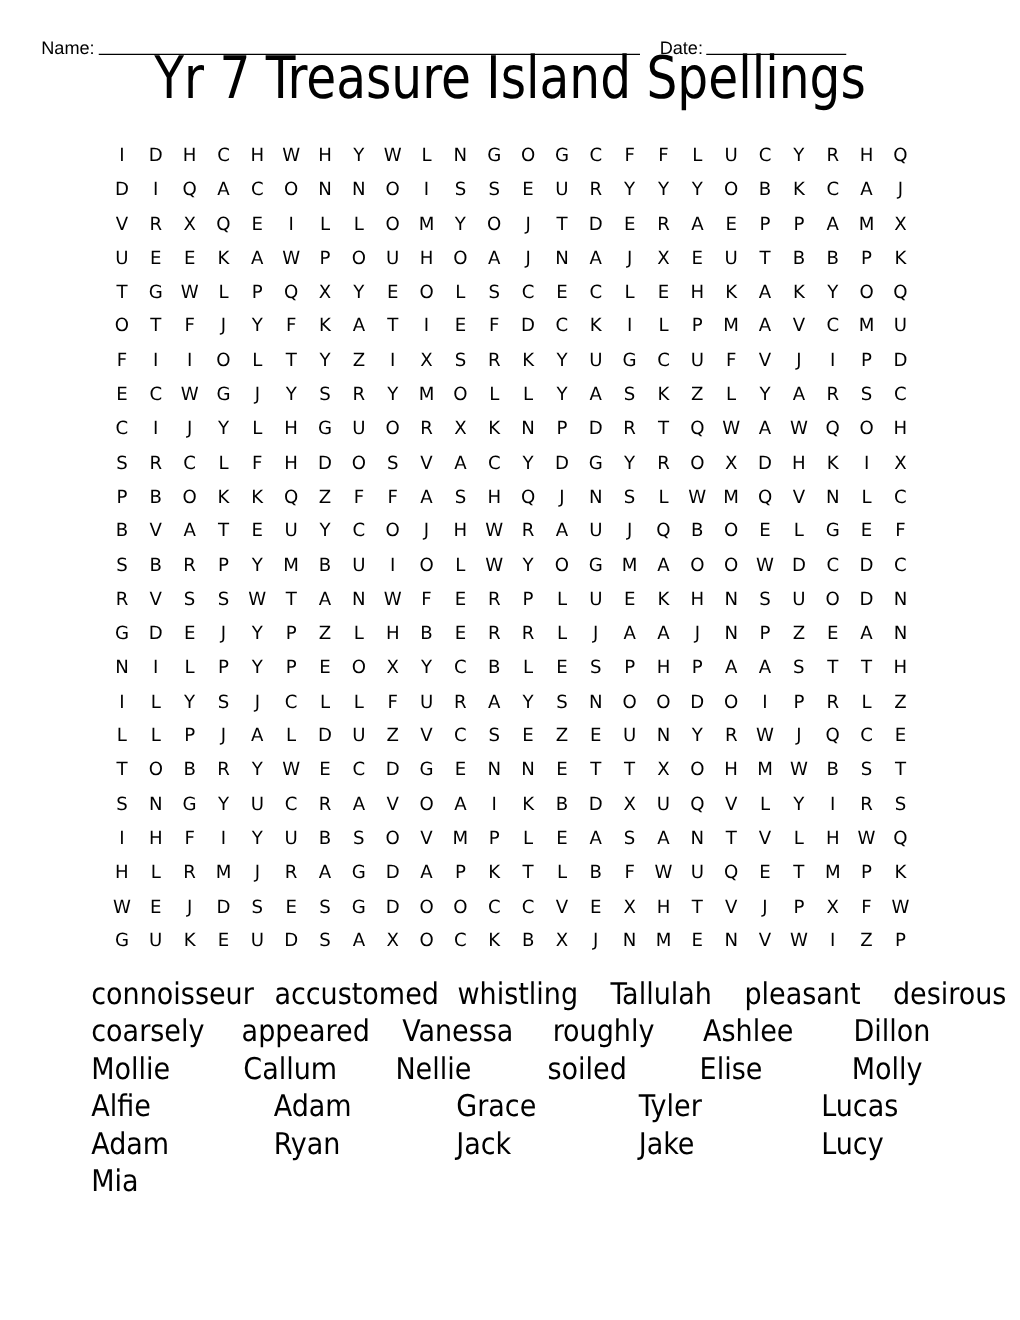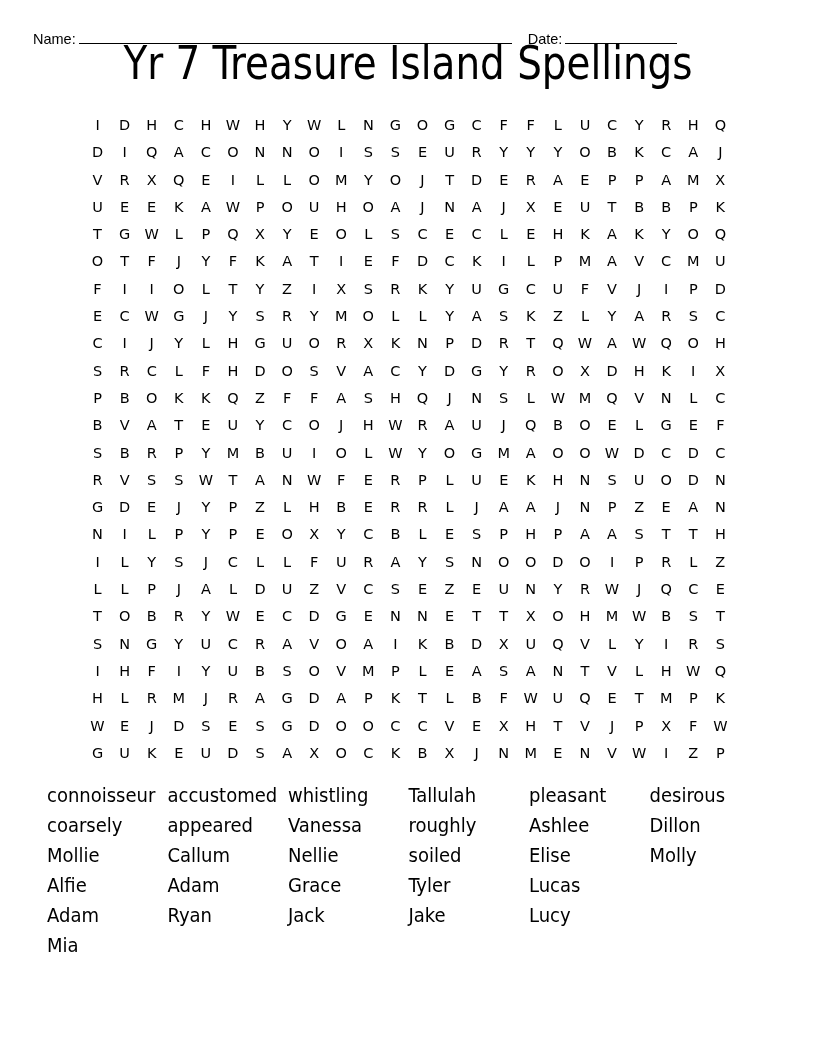--- a/index.html
+++ b/index.html
@@ -86,25 +86,26 @@
     left: 47px;
     top: 780px;
     width: 730px;
   }
   .word-row {
     display: flex;
     height: 30px;
   }
   .word {
     font-family: "DejaVu Sans Condensed", "Liberation Sans Narrow", "Liberation Sans", sans-serif;
-    font-size: 20px;
+    font-size: 24px;
     line-height: 30px;
     width: 120.5px;
     white-space: nowrap;
     overflow: visible;
+    margin-left: 26px;
   }
 </style>
 </head>
 <body>
 
 <div class="header-line">
   <span class="hdr-label">Name:</span>
   <span class="rule rule-name"></span>
   <span class="hdr-label hdr-date-label">Date:</span>
   <span class="rule rule-date"></span>

